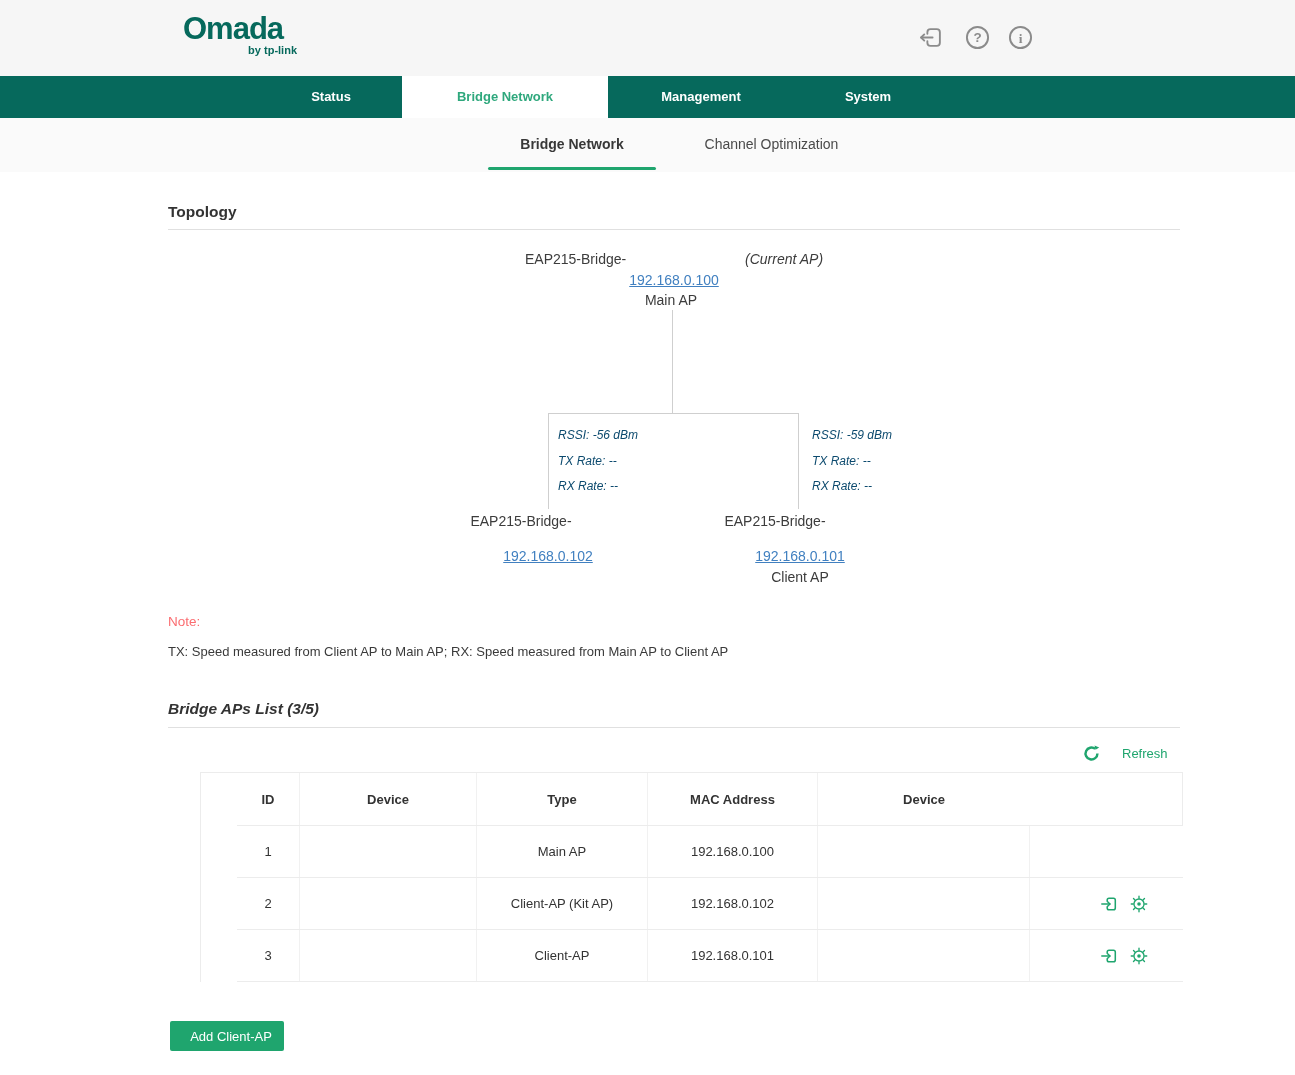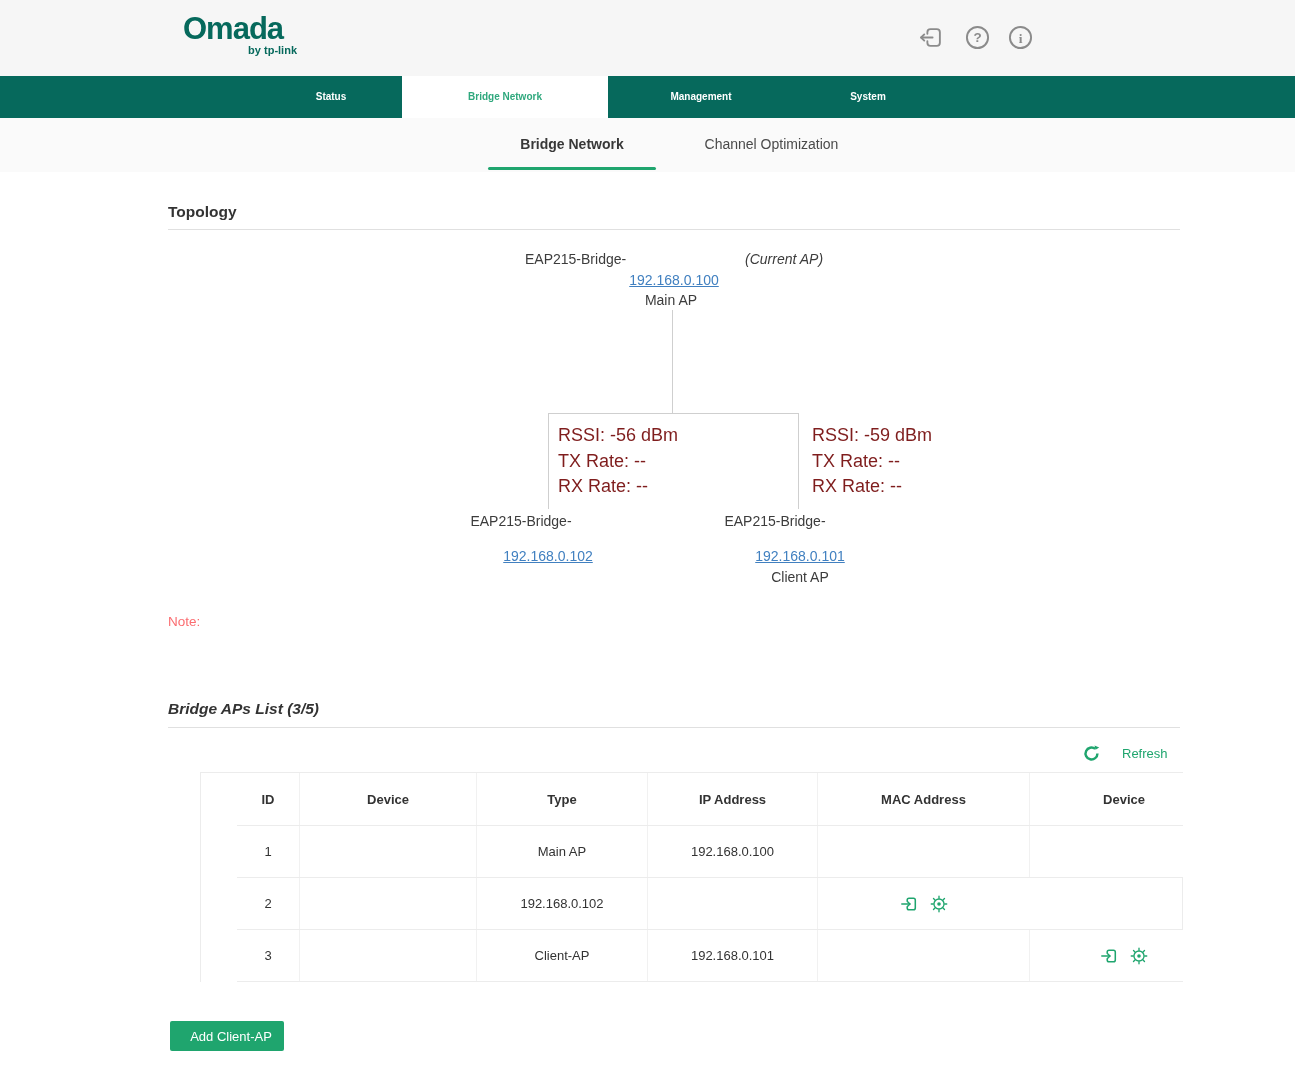--- a/index.html
+++ b/index.html
@@ -13,39 +13,39 @@
   
   .top-header{position:absolute; left:0; top:0; width:1295px; height:76px; background:#f6f6f6;}
   .logo{position:absolute; left:183px; top:13px; width:114px; cursor:default;}
   .logo-title{font-size:31px; font-weight:bold; color:var(--teal,#06695C); letter-spacing:-1px; line-height:32px;}
   .logo-sub{font-size:11px; font-weight:bold; color:var(--teal,#06695C); text-align:right; margin-top:-1px;}
   .hdr-icon{position:absolute; top:25px; width:25px; height:25px; color:#8b8b8b; cursor:pointer;}
   .hdr-icon svg{display:block;}
 
   
   .nav{position:absolute; left:0; top:76px; width:1295px; height:42px; background:var(--teal,#06695C); display:flex; padding-left:260px;}
-  .nav-tab{height:42px; line-height:42px; text-align:center; font-size:10px; font-weight:600; color:#fff; cursor:pointer;}
+  .nav-tab{height:42px; line-height:42px; text-align:center; font-size:13px; font-weight:600; color:#fff; cursor:pointer;}
   .nav-tab.active{background:#fff; color:var(--nav-active-green,#2FA87D);}
 
   
   .subnav{position:absolute; left:0; top:118px; width:1295px; height:54px; background:#fafafa;}
   .subnav-tab{position:absolute; top:0; height:54px; line-height:52px; text-align:center; font-size:14px; color:#4a4a4a; cursor:pointer;}
   .subnav-tab.active{font-weight:bold; color:#383838;}
   .subnav-underline{position:absolute; left:0; right:0; bottom:2px; height:3px; background:var(--accent,#1FA56E); border-radius:2px;}
 
   
   .section-title{position:absolute; left:168px; font-size:15.5px; font-weight:bold; color:#333;}
   .rule{position:absolute; left:168px; width:1012px; height:1px; background:#e0e0e0;}
 
   
   .topo-text{position:absolute; font-size:14px; color:#3c3c3c; white-space:nowrap;}
   .topo-center{width:140px; text-align:center;}
   .topo-link{color:var(--link-blue,#4180C0); text-decoration:underline; cursor:pointer;}
   .topo-line{position:absolute; background:#cfcfcf;}
-  .topo-info{position:absolute; font-size:18px; color:#7f1d1d; line-height:25.5px; white-space:nowrap;}
+  .topo-info{position:absolute; font-size:12px; color:#0c4a6e; line-height:25.5px; white-space:nowrap;font-style:italic;}
 
   
   .note-label{position:absolute; left:168px; top:614px; font-size:13.5px; color:var(--note-red,#FB6D71);}
   .note-text{position:absolute; left:168px; top:644px; font-size:13px; color:#3a3a3a;}
 
   
   .refresh-btn{position:absolute; left:1083px; top:745px; display:flex; align-items:center; gap:22px;
     color:var(--accent,#1FA56E); font-size:13px; cursor:pointer;}
 
   
@@ -136,56 +136,57 @@
   </div>
 
   <div class="topo-text topo-center" style="left:451px; top:513px;">EAP215-Bridge-</div>
   <div class="topo-text topo-center" style="left:478px; top:548px;"><span class="topo-link">192.168.0.102</span></div>
 
   <div class="topo-text topo-center" style="left:705px; top:513px;">EAP215-Bridge-</div>
   <div class="topo-text topo-center" style="left:730px; top:548px;"><span class="topo-link">192.168.0.101</span></div>
   <div class="topo-text topo-center" style="left:730px; top:569px;">Client AP</div>
 
   <div class="note-label">Note:</div>
+  <div class="note-text">TX: Speed measured from Client AP to Main AP; RX: Speed measured from Main AP to Client AP</div>
 
   <div class="section-title" style="top:700px;font-style:italic;">Bridge APs List (3/5)</div>
   <div class="rule" style="top:727px;"></div>
 
   <div class="refresh-btn">
     <span style="display:inline-flex;">
       <svg viewBox="0 0 18 18" width="17" height="17">
         <path d="M15.3 9a6.3 6.3 0 1 1-2.4-4.95" fill="none" stroke="currentColor" stroke-width="2.6"></path>
         <path d="M12.2 0.4l1 4.6 4.0-2.4z" fill="currentColor"></path>
       </svg>
     </span>
     <span>Refresh</span>
   </div>
 
   <div class="tbl">
     <div class="tbl-row tbl-head">
       <div class="tbl-cell">ID</div>
       <div class="tbl-cell">Device</div>
       <div class="tbl-cell">Type</div>
-      <div class="tbl-cell">IP Address</div>
       <div class="tbl-cell">MAC Address</div>
       <div class="tbl-cell">Device</div>
     </div>
 
     <div class="tbl-row">
       <div class="tbl-cell">1</div>
       <div class="tbl-cell"></div>
       <div class="tbl-cell">Main AP</div>
       <div class="tbl-cell">192.168.0.100</div>
       <div class="tbl-cell"></div>
       <div class="tbl-cell"></div>
     </div>
 
     <div class="tbl-row">
       <div class="tbl-cell">2</div>
       <div class="tbl-cell"></div>
+      <div class="tbl-cell">Client-AP (Kit AP)</div>
       <div class="tbl-cell">192.168.0.102</div>
       <div class="tbl-cell"></div>
       <div class="tbl-cell">
         <div class="action-icons">
           <span>
             <svg viewBox="0 0 20 20" width="18" height="18" fill="none" stroke="currentColor" stroke-width="1.7" stroke-linecap="round" stroke-linejoin="round">
               <path d="M8 7V5.6c0-1.1.9-2 2-2h5c1.1 0 2 .9 2 2v8.8c0 1.1-.9 2-2 2h-5c-1.1 0-2-.9-2-2V13"></path>
               <path d="M2 10h9"></path>
                 <path d="M8.5 7.5L11 10l-2.5 2.5"></path>
             </svg>

